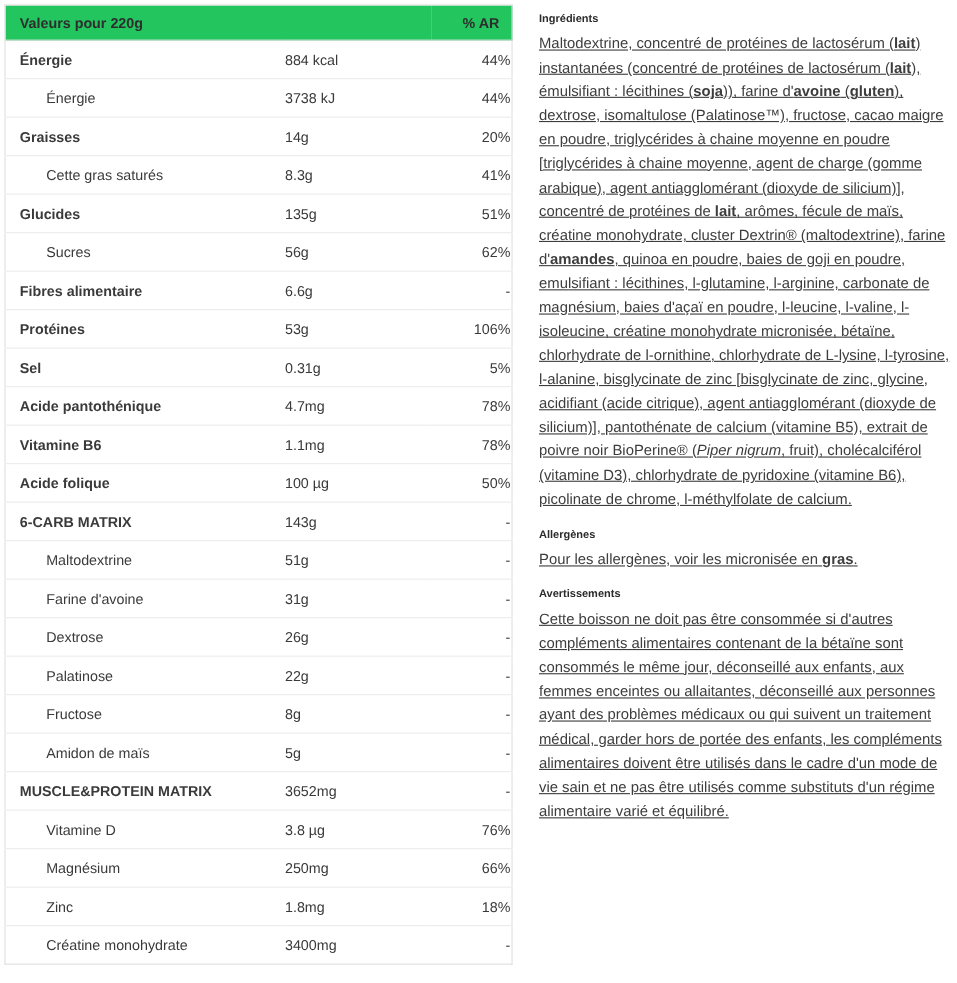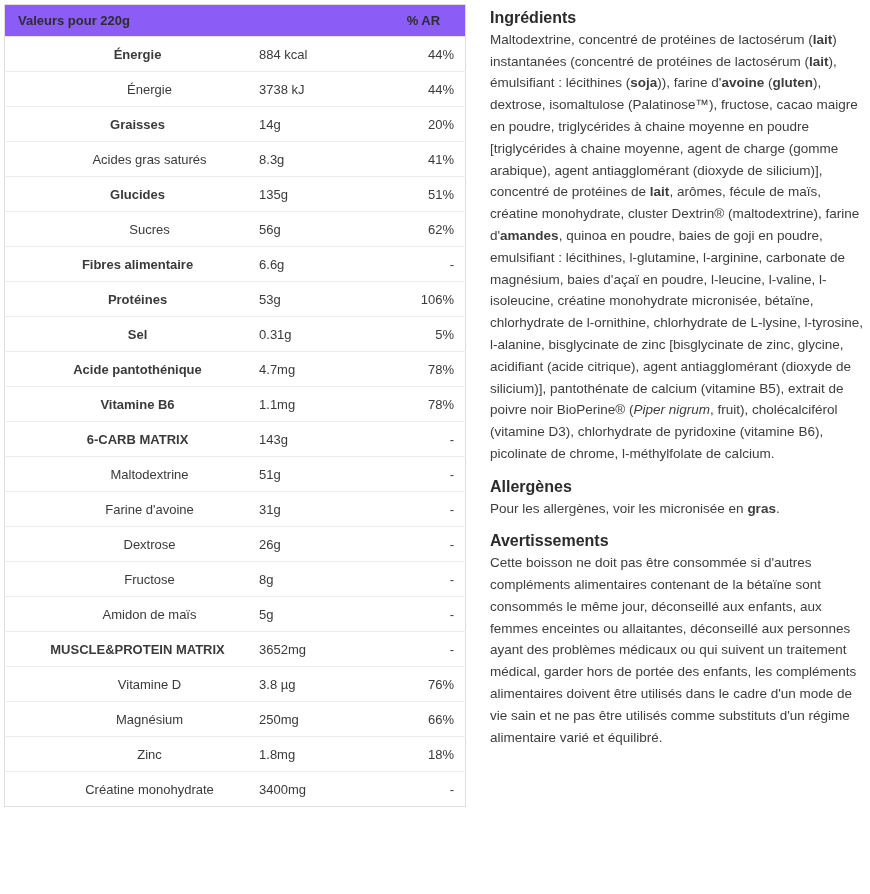--- a/index.html
+++ b/index.html
@@ -26,55 +26,55 @@
     width: 100%;
     border-collapse: collapse;
     border: 1px solid #dfdfdf;
     font-size: 13px;
     table-layout: fixed;
   }
   table.nutrition col.c-label { width: 55%; }
   table.nutrition col.c-value { width: 29%; }
   table.nutrition col.c-ar    { width: 16%; }
   table.nutrition thead th {
-    background: #8b5cf6;
+    background: #22c55e;
     border-bottom: 1px solid #e3e3e3;
     height: 29px;
     font-weight: bold;
     color: #2d2d2d;
     vertical-align: middle;
   }
   th.th-label { text-align: left; padding-left: 13px; }
-  th.th-ar    { padding-right: 11px; margin-top: 44px; }
+  th.th-ar    { text-align: right; padding-right: 11px; margin-top: 44px; }
   table.nutrition tbody td {
     height: 32px;
     vertical-align: middle;
     color: #3a3a3a;
   }
   table.nutrition tbody tr + tr td { border-top: 1px solid #ececec; }
-  td.label  { text-align: center; padding-left: 13px; font-weight: bold; color: #2d2d2d; margin-left: 12px; }
+  td.label  { text-align: left; padding-left: 13px; font-weight: bold; color: #2d2d2d; margin-left: 12px; }
   tr.indent td.label { font-weight: normal; padding-left: 37px; color: #3a3a3a; }
   td.value  { text-align: left; }
-  td.ar     { text-align: right; padding-right: 11px; }
+  td.ar     { text-align: right; padding-right: 1px; }
   
   .right-col {
     flex: 1 1 auto;
     padding-top: 3px;
     font-size: 13.5px;
     line-height: 21.8px;
     color: #3d3d3d;
   }
   .right-col h3 {
     margin: 0;
-    font-size: 16px;
+    font-size: 10px;
     line-height: 21.8px;
     font-weight: bold;
     color: #2b2b2b;
   }
-  .right-col p { margin: 0 0 11px 0; }
+  .right-col p { margin: 0 0 11px 0; text-decoration: underline; }
   .b { font-weight: bold; }
   .i { font-style: italic; }
 </style>
 </head>
 <body>
 
 <div class="page">
 
   <div class="left-col">
     <table class="nutrition">
@@ -99,21 +99,21 @@
             <td class="label">Énergie</td>
             <td class="value">3738 kJ</td>
             <td class="ar">44%</td>
           </tr>
           <tr>
             <td class="label">Graisses</td>
             <td class="value">14g</td>
             <td class="ar">20%</td>
           </tr>
           <tr class="indent">
-            <td class="label">Acides gras saturés</td>
+            <td class="label">Cette gras saturés</td>
             <td class="value">8.3g</td>
             <td class="ar">41%</td>
           </tr>
           <tr>
             <td class="label">Glucides</td>
             <td class="value">135g</td>
             <td class="ar">51%</td>
           </tr>
           <tr class="indent">
             <td class="label">Sucres</td>
@@ -139,37 +139,47 @@
             <td class="label">Acide pantothénique</td>
             <td class="value">4.7mg</td>
             <td class="ar">78%</td>
           </tr>
           <tr>
             <td class="label">Vitamine B6</td>
             <td class="value">1.1mg</td>
             <td class="ar">78%</td>
           </tr>
           <tr>
+            <td class="label">Acide folique</td>
+            <td class="value">100 µg</td>
+            <td class="ar">50%</td>
+          </tr>
+          <tr>
             <td class="label">6-CARB MATRIX</td>
             <td class="value">143g</td>
             <td class="ar">-</td>
           </tr>
           <tr class="indent">
             <td class="label">Maltodextrine</td>
             <td class="value">51g</td>
             <td class="ar">-</td>
           </tr>
           <tr class="indent">
             <td class="label">Farine d'avoine</td>
             <td class="value">31g</td>
             <td class="ar">-</td>
           </tr>
           <tr class="indent">
             <td class="label">Dextrose</td>
             <td class="value">26g</td>
+            <td class="ar">-</td>
+          </tr>
+          <tr class="indent">
+            <td class="label">Palatinose</td>
+            <td class="value">22g</td>
             <td class="ar">-</td>
           </tr>
           <tr class="indent">
             <td class="label">Fructose</td>
             <td class="value">8g</td>
             <td class="ar">-</td>
           </tr>
           <tr class="indent">
             <td class="label">Amidon de maïs</td>
             <td class="value">5g</td>

